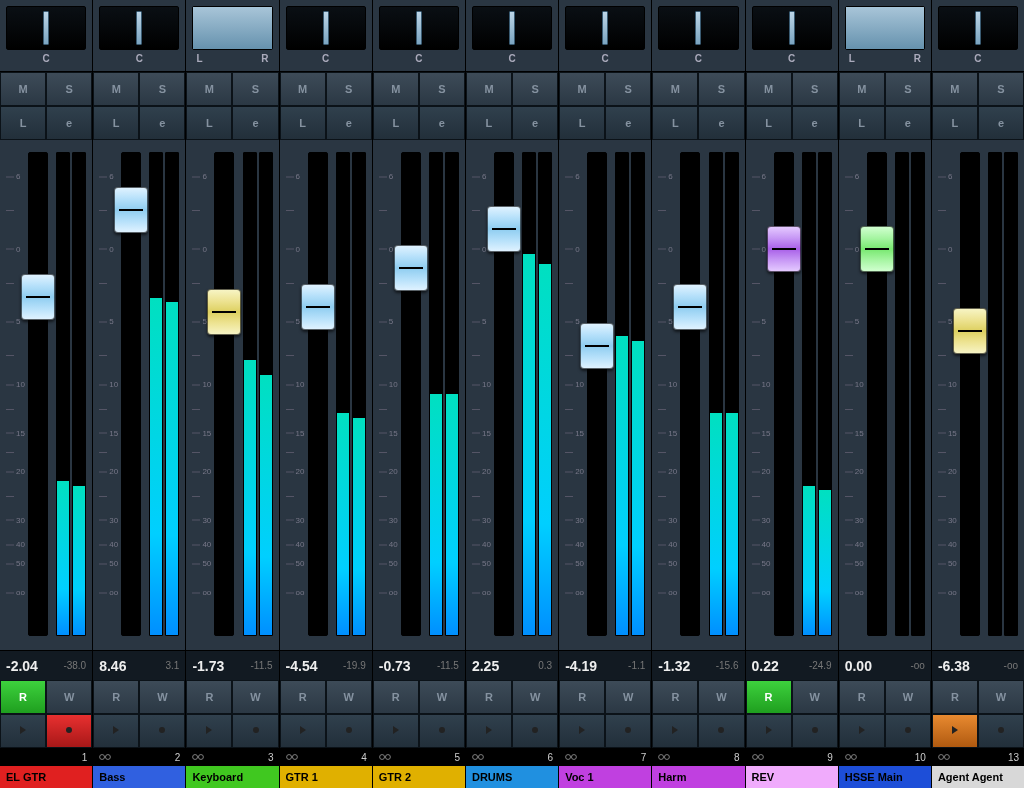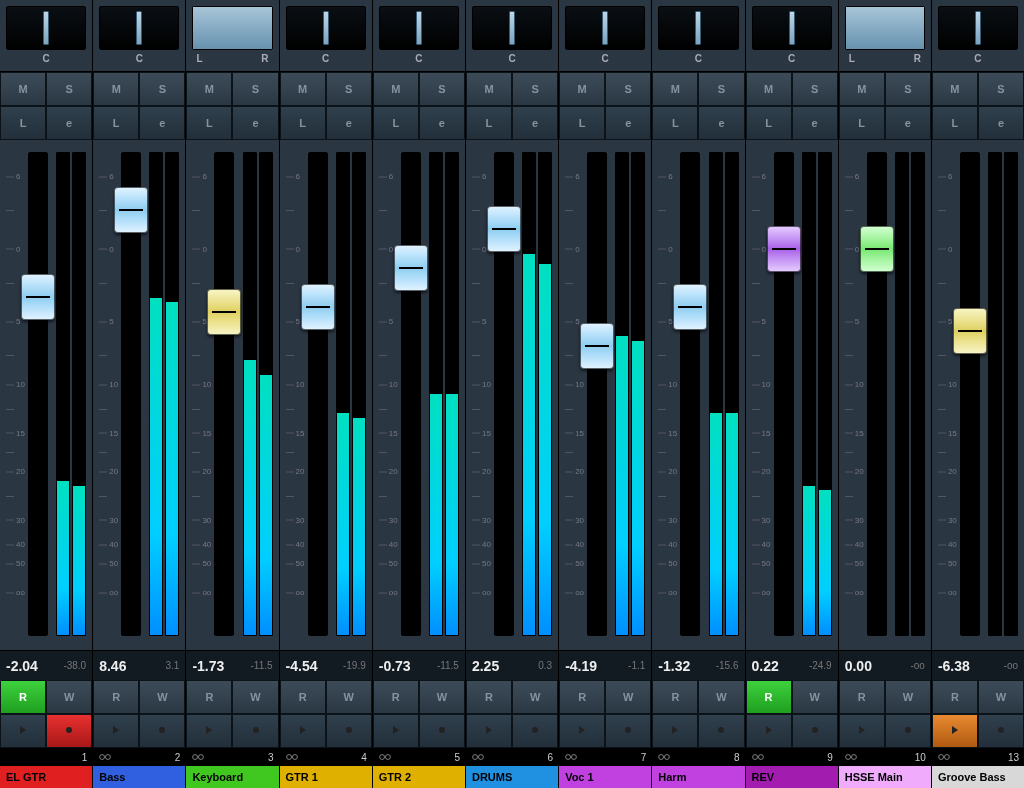--- a/index.html
+++ b/index.html
@@ -770,21 +770,21 @@
             </svg></span>
         </div>
     </div>
     <div class="chfoot">
       <span><svg viewBox="0 0 24 12">
             <circle cx="7" cy="6" r="4.2" fill="none" stroke="#888" stroke-width="1.6"></circle>
             <circle cx="17" cy="6" r="4.2" fill="none" stroke="#888" stroke-width="1.6"></circle>
           </svg></span>
       <span>9</span>
     </div>
-    <div class="namelabel" style="background:#a21caf">REV</div>
+    <div class="namelabel" style="background:#f0abfc">REV</div>
   </div>
     <div class="strip">
     <div class="pan-area">
       <div class="pan-display">
           <div class="pan-stereo"></div>
         </div>
       <div class="pan-labels stereo">
           <span>L</span>
           <span>R</span>
         </div>
@@ -851,21 +851,21 @@
             </svg></span>
         </div>
     </div>
     <div class="chfoot">
       <span><svg viewBox="0 0 24 12">
             <circle cx="7" cy="6" r="4.2" fill="none" stroke="#888" stroke-width="1.6"></circle>
             <circle cx="17" cy="6" r="4.2" fill="none" stroke="#888" stroke-width="1.6"></circle>
           </svg></span>
       <span>10</span>
     </div>
-    <div class="namelabel" style="background:#f0abfc">HSSE Main</div>
+    <div class="namelabel" style="background:#1d4ed8">HSSE Main</div>
   </div>
     <div class="strip">
     <div class="pan-area">
       <div class="pan-display">
           <div class="pan-needle"></div>
         </div>
       <div class="pan-labels mono">
           <span>C</span>
         </div>
     </div>
@@ -931,15 +931,15 @@
             </svg></span>
         </div>
     </div>
     <div class="chfoot">
       <span><svg viewBox="0 0 24 12">
             <circle cx="7" cy="6" r="4.2" fill="none" stroke="#888" stroke-width="1.6"></circle>
             <circle cx="17" cy="6" r="4.2" fill="none" stroke="#888" stroke-width="1.6"></circle>
           </svg></span>
       <span>13</span>
     </div>
-    <div class="namelabel" style="background:#d8d8d8">Groove Bass</div>
+    <div class="namelabel" style="background:#d8d8d8">Agent Agent</div>
   </div>
   </div>
 
 </body></html>

